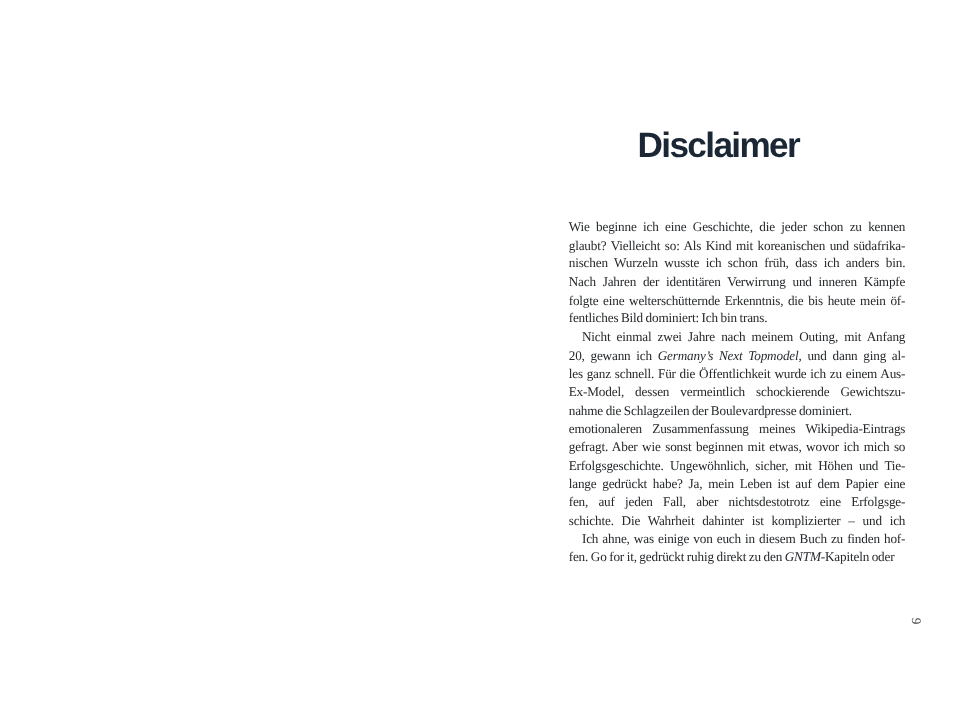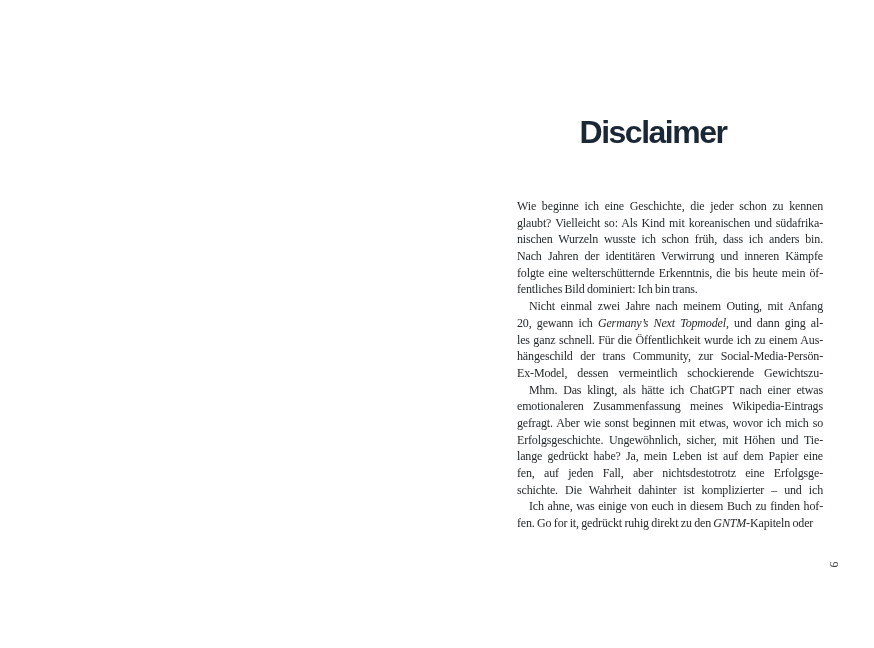--- a/index.html
+++ b/index.html
@@ -87,23 +87,22 @@
     <div class="body-text" id="body-text">
         <div class="line"><span>Wie beginne ich eine Geschichte, die jeder schon zu kennen</span></div>
         <div class="line"><span>glaubt? Vielleicht so: Als Kind mit koreanischen und südafrika-</span></div>
         <div class="line"><span>nischen Wurzeln wusste ich schon früh, dass ich anders bin.</span></div>
         <div class="line"><span>Nach Jahren der identitären Verwirrung und inneren Kämpfe</span></div>
         <div class="line"><span>folgte eine welterschütternde Erkenntnis, die bis heute mein öf-</span></div>
         <div class="line para-last"><span>fentliches Bild dominiert: Ich bin trans.</span></div>
         <div class="line indent"><span>Nicht einmal zwei Jahre nach meinem Outing, mit Anfang</span></div>
         <div class="line"><span>20, gewann ich </span><i>Germany’s Next Topmodel,</i><span> und dann ging al-</span></div>
         <div class="line"><span>les ganz schnell. Für die Öffentlichkeit wurde ich zu einem Aus-</span></div>
-        <div class="line"><span>hängeschild der trans Community, zur Social-Media-Persön-</span></div>
         <div class="line"><span>Ex-Model, dessen vermeintlich schockierende Gewichtszu-</span></div>
-        <div class="line indent"><span>Mhm. Das klingt, als hätte ich ChatGPT nach einer etwas</span></div>
+        <div class="line para-last"><span>nahme die Schlagzeilen der Boulevardpresse dominiert.</span></div>
         <div class="line"><span>emotionaleren Zusammenfassung meines Wikipedia-Eintrags</span></div>
         <div class="line"><span>gefragt. Aber wie sonst beginnen mit etwas, wovor ich mich so</span></div>
         <div class="line"><span>Erfolgsgeschichte. Ungewöhnlich, sicher, mit Höhen und Tie-</span></div>
         <div class="line"><span>lange gedrückt habe? Ja, mein Leben ist auf dem Papier eine</span></div>
         <div class="line"><span>fen, auf jeden Fall, aber nichtsdestotrotz eine Erfolgsge-</span></div>
         <div class="line"><span>schichte. Die Wahrheit dahinter ist komplizierter – und ich</span></div>
         <div class="line indent"><span>Ich ahne, was einige von euch in diesem Buch zu finden hof-</span></div>
         <div class="line para-last"><span>fen. Go for it, gedrückt ruhig direkt zu den </span><i>GNTM</i><span>-Kapiteln oder</span></div>
       </div>
     <span class="page-number">9</span>

